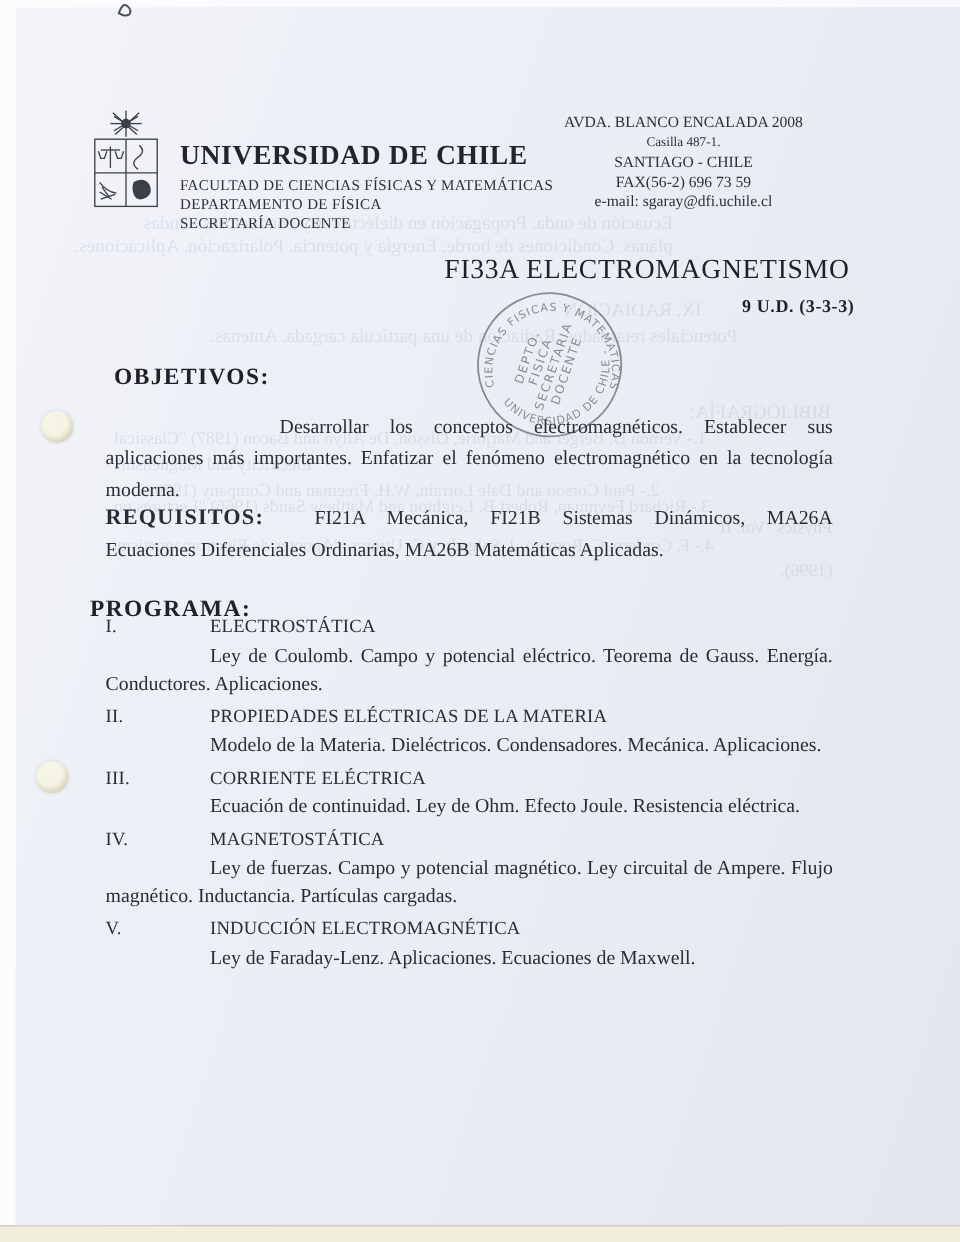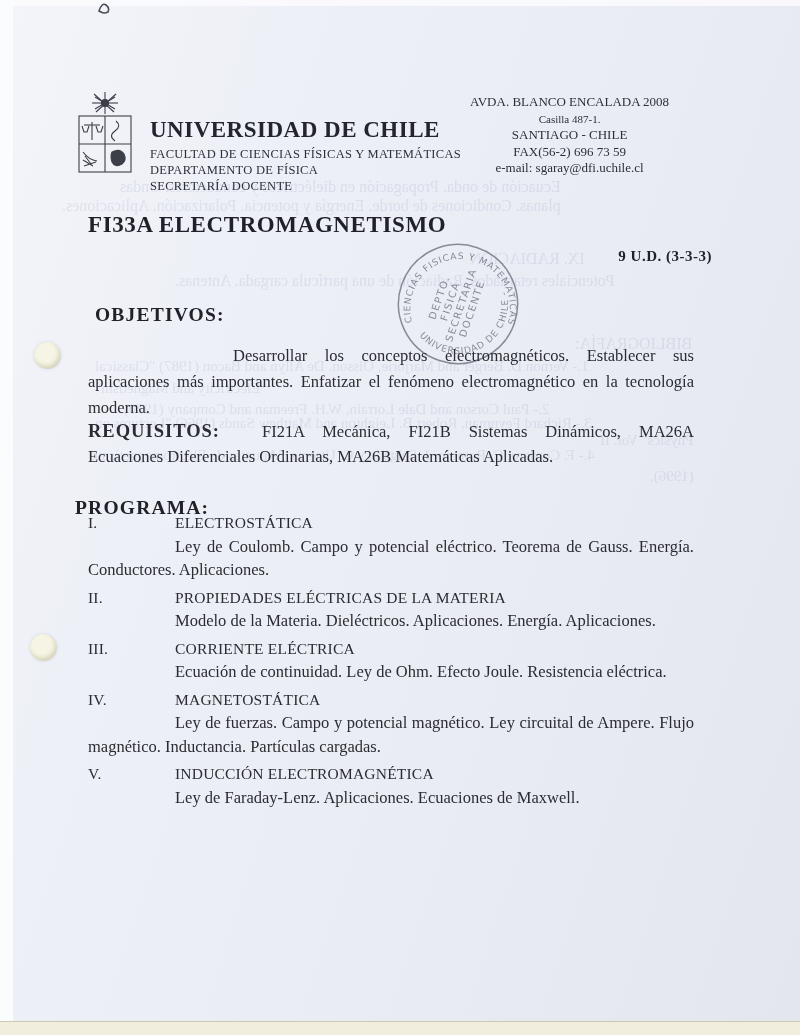--- a/index.html
+++ b/index.html
@@ -20,22 +20,22 @@
          filter:blur(.4px);font-family:"Liberation Serif","DejaVu Serif",serif;}
   
   .header{position:absolute;top:88px;left:70px;width:670px;}
   .crest{position:absolute;left:0;top:2px;}
   .hgroup{position:absolute;left:80px;top:0;margin-top:29px;}
   .univ{font-size:23px;font-weight:bold;letter-spacing:.5px;margin:0 0 3px 0;color:#232430;}
   .hline{font-size:12.5px;line-height:16px;letter-spacing:.3px;color:#2d2e38;}
   .contact{position:absolute;left:400px;top:6px;font-size:13px;line-height:16.5px;color:#2d2e38;text-align:center;}
   .contact .small{font-size:11px;}
   
-  .course-title{position:absolute;top:212px;left:88px;width:620px;text-align:left;
-                font-size:23px;font-weight:bold;letter-spacing:.6px;color:#1f2029;}
+  .course-title{position:absolute;top:212px;left:88px;width:620px;text-align:right;
+                font-size:23px;font-weight:normal;letter-spacing:.6px;color:#1f2029;}
   .credits{position:absolute;top:248px;left:400px;width:312px;text-align:right;
            font-size:15px;font-weight:bold;letter-spacing:.5px;color:#1f2029;}
   
   .stamp{position:absolute;left:386px;top:232px;width:144px;height:144px;
          transform:rotate(-26deg);opacity:.8;}
   .stamp text{fill:#6f737e;font-family:"DejaVu Sans","Liberation Sans",sans-serif;}
   
   .sec-h{position:absolute;font-size:19.5px;font-weight:bold;letter-spacing:1.2px;color:#212229;}
   .objetivos-h{top:304px;left:95px;}
   .programa-h{top:477px;left:75px;margin-top:20px;}
@@ -167,21 +167,21 @@
         <span class="prog-title">ELECTROSTÁTICA</span>
       </div>
       <p class="prog-desc">Ley de Coulomb. Campo y potencial eléctrico. Teorema de Gauss. Energía. Conductores. Aplicaciones.</p>
     </div>
 
     <div class="prog-item">
       <div class="prog-head">
         <span class="prog-num">II.</span>
         <span class="prog-title">PROPIEDADES ELÉCTRICAS DE LA MATERIA</span>
       </div>
-      <p class="prog-desc">Modelo de la Materia. Dieléctricos. Aplicaciones. Energía. Aplicaciones.</p>
+      <p class="prog-desc">Modelo de la Materia. Dieléctricos. Condensadores. Mecánica. Aplicaciones.</p>
     </div>
 
     <div class="prog-item">
       <div class="prog-head">
         <span class="prog-num">III.</span>
         <span class="prog-title">CORRIENTE ELÉCTRICA</span>
       </div>
       <p class="prog-desc">Ecuación de continuidad. Ley de Ohm. Efecto Joule. Resistencia eléctrica.</p>
     </div>
 

